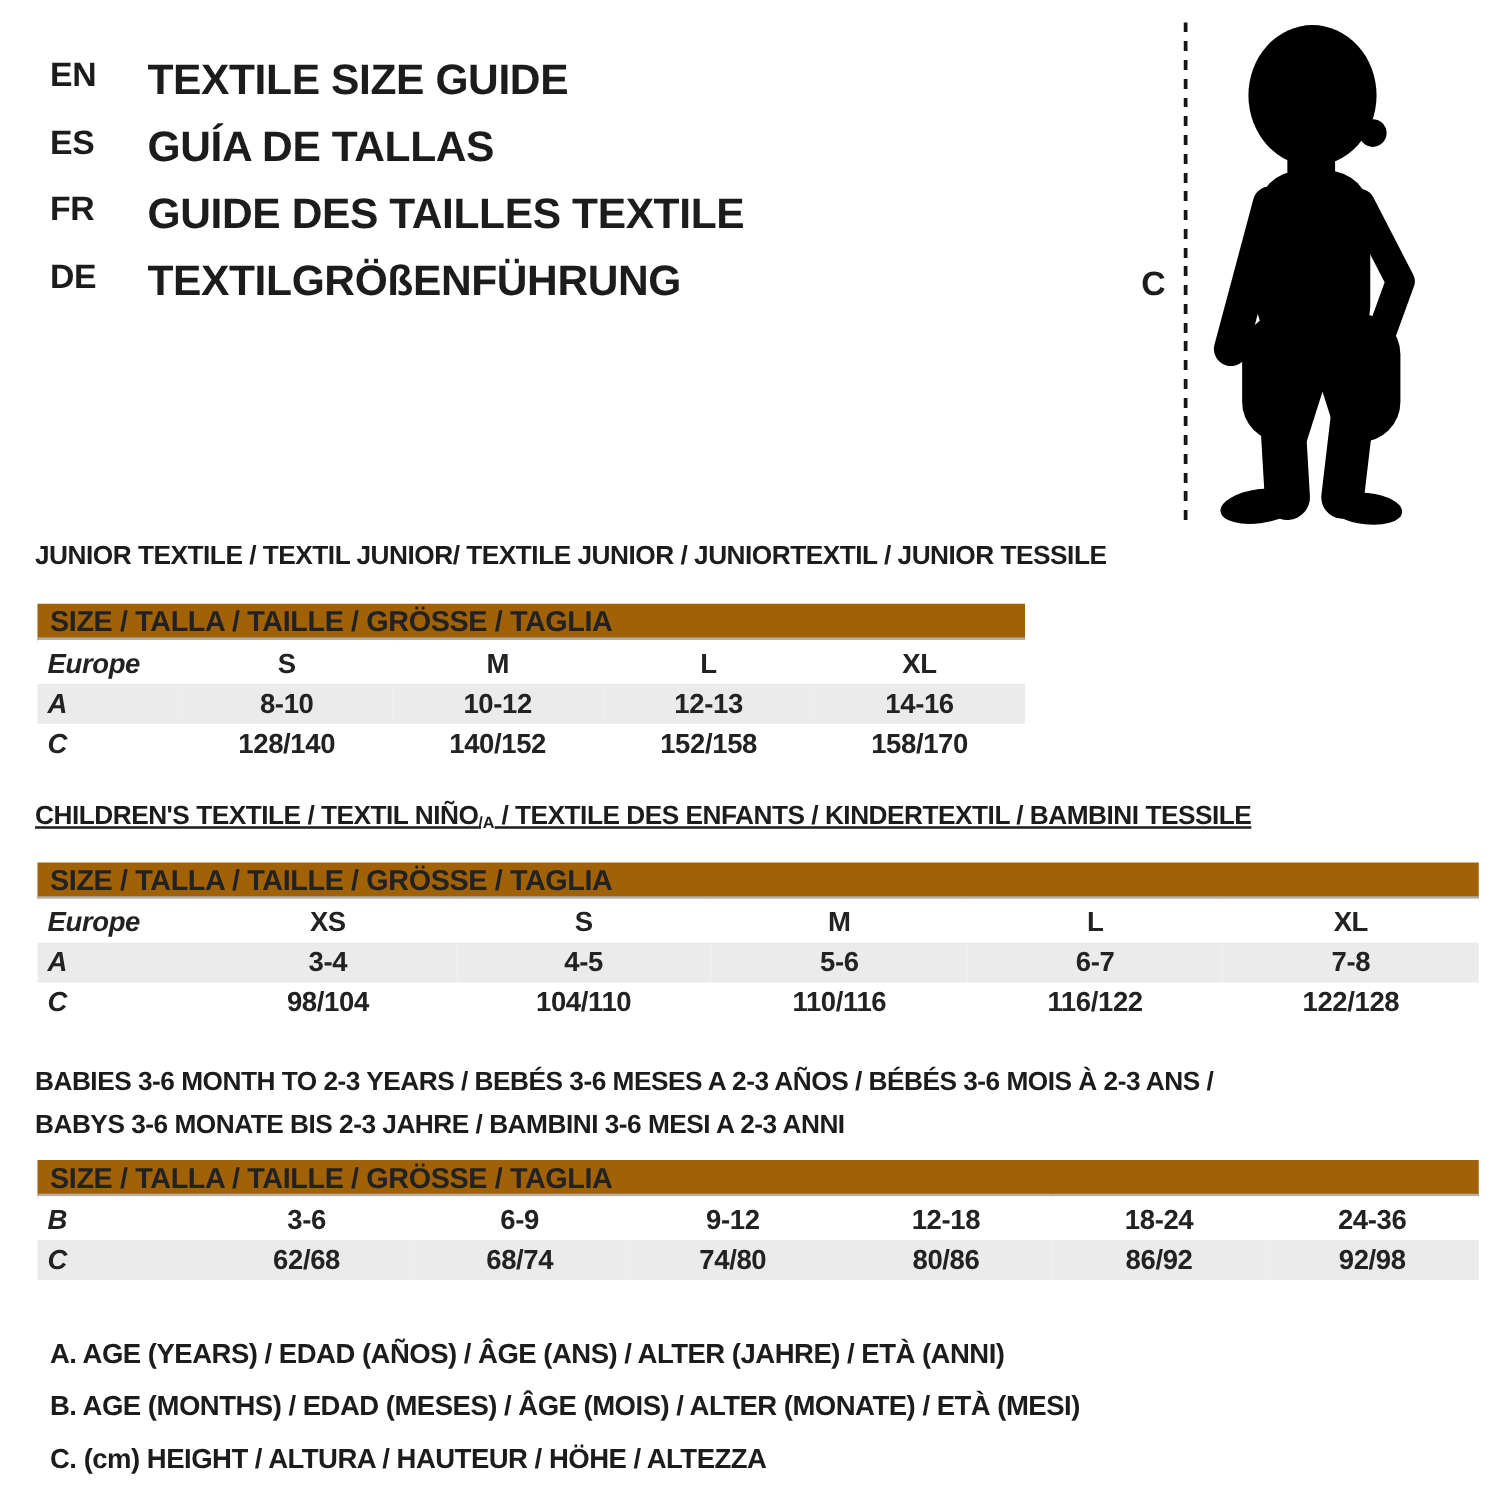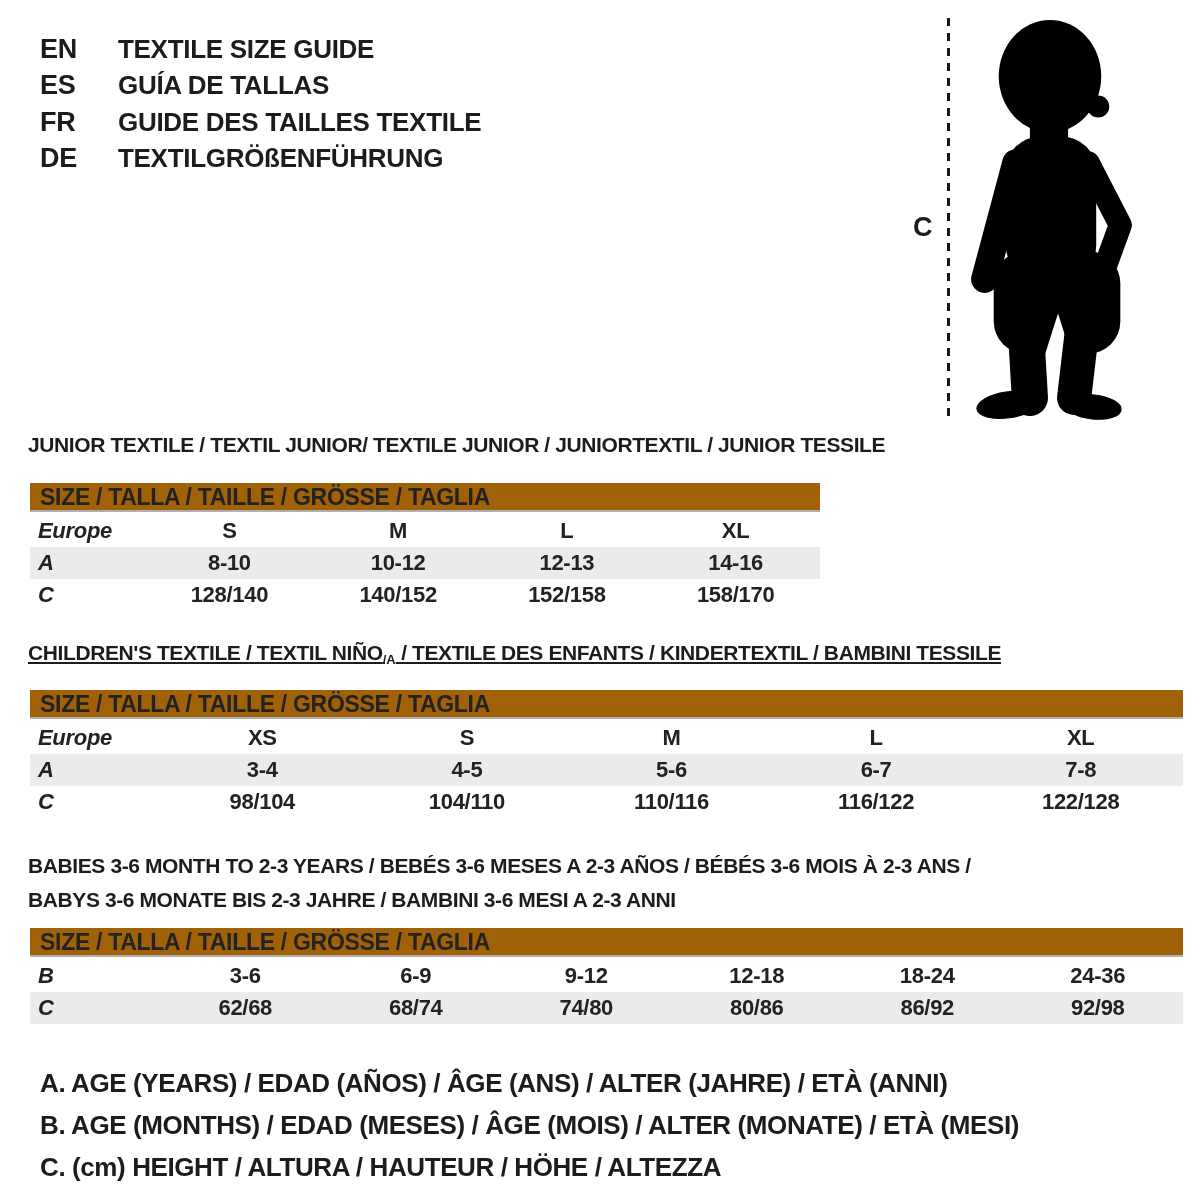--- a/index.html
+++ b/index.html
@@ -7,23 +7,23 @@
     position:relative;
     width:1200px; height:1200px;
     background:#ffffff;
     color:#1c1c1c;
     font-family:"Liberation Sans","DejaVu Sans",sans-serif;
     overflow:hidden;
   }
 
   
   .lang-header { position:absolute; left:40px; top:28px; }
-  .lang-row { display:flex; height:36.5px; align-items:flex-end; }
+  .lang-row { display:flex; height:36.5px; align-items:flex-start;margin-top:17px; }
   .lang-code { width:78px; font-weight:bold; font-size:27px; letter-spacing:-0.3px; }
-  .lang-label { font-weight:bold; font-size:26px; letter-spacing:-0.3px; white-space:nowrap; }
+  .lang-label { font-weight:bold; font-size:34px; letter-spacing:-0.3px; white-space:nowrap; }
 
   
   .measure-line {
     position:absolute; left:947px; top:18px; width:3px; height:400px;
     background:repeating-linear-gradient(to bottom,#161616 0 8px,transparent 8px 15px);
   }
   .measure-label { position:absolute; left:913px; top:212px; font-size:27px; font-weight:bold; }
   .figure-svg { position:absolute; left:956px; top:12px; width:194px; height:410px; }
 
   
@@ -51,21 +51,21 @@
     border-bottom:3px solid #ffffff;
     box-shadow:inset 0 -2px 0 #b0b0b0;
   }
   .size-table td { height:32px; text-align:center; padding:0; font-weight:bold; }
   .size-table td.rowlabel { text-align:left; padding-left:8px;font-style:italic; }
   .size-table tr.shaded td { background:#ebebeb; }
 
   
   .legend {
     position:absolute; left:40px; top:1062px;
-    font-weight:bold; font-size:26px; letter-spacing:-0.4px; line-height:42px;
+    font-weight:bold; font-size:22px; letter-spacing:-0.4px; line-height:42px;
     white-space:nowrap;
   }
 </style>
 </head>
 <body>
 
 <div class="lang-header">
   <div class="lang-row">
     <span class="lang-code">EN</span>
     <span class="lang-label">TEXTILE SIZE GUIDE</span>

